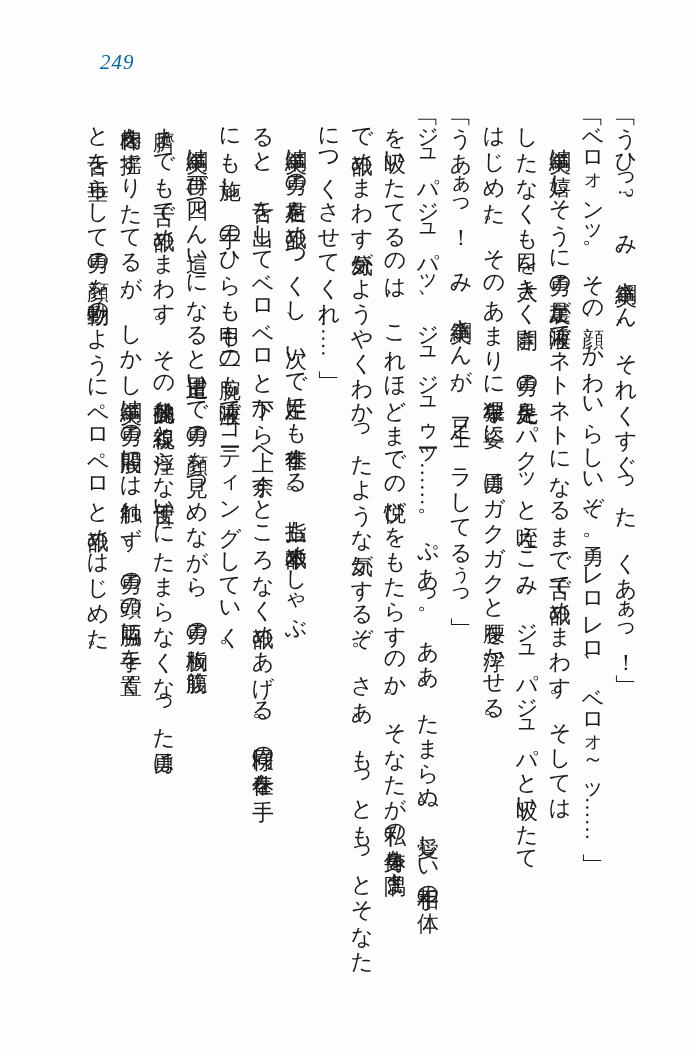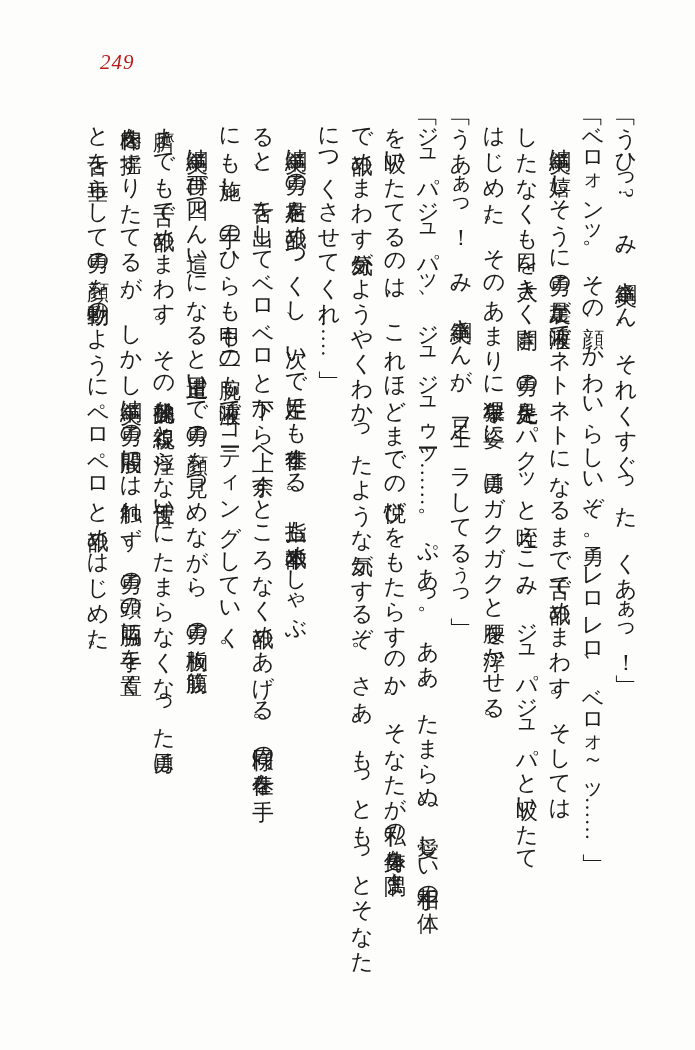--- a/index.html
+++ b/index.html
@@ -17,21 +17,21 @@
   .page {
     position: absolute;
     inset: 0;
   }
   .page-number {
     position: absolute;
     top: 50px;
     left: 100px;
     font-size: 21px;
     font-style: italic;
-    color: #b91c1c;
+    color: #0369a1;
     letter-spacing: 1px;
   }
   .text-block {
     position: absolute;
     top: 112px;
     right: 52px;
     height: 866px;
     writing-mode: vertical-rl;
     text-orientation: mixed;
     font-size: 22px;

